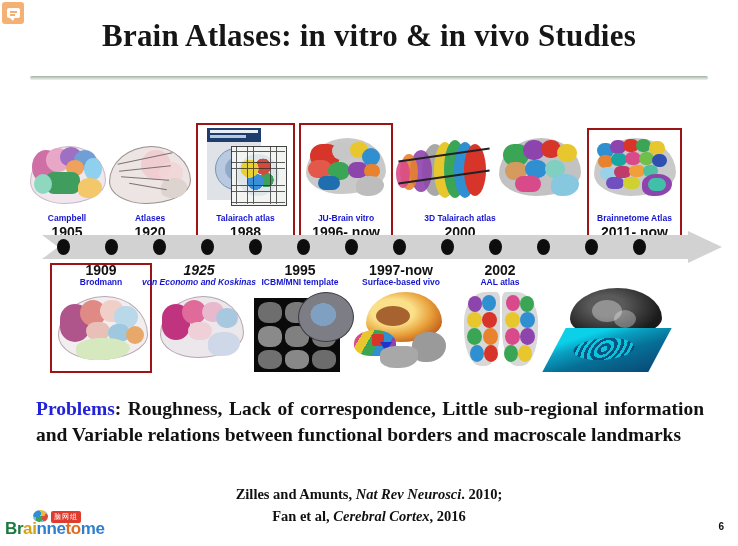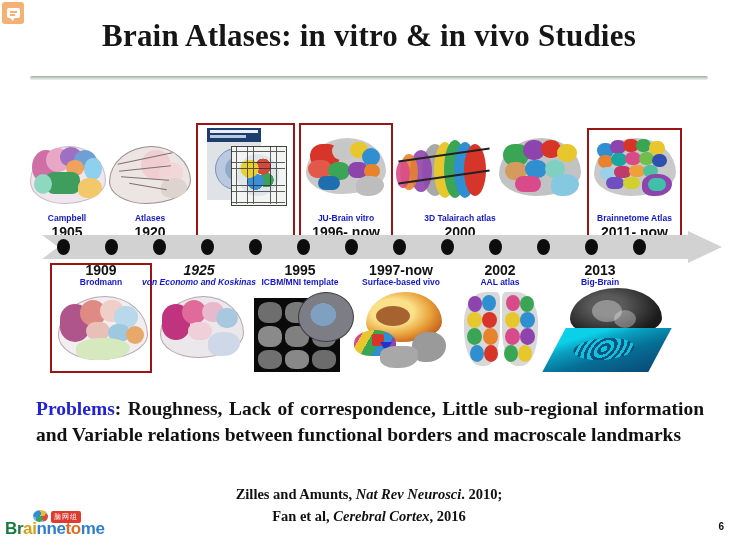--- a/index.html
+++ b/index.html
@@ -175,20 +175,24 @@
     <div style="position:absolute;left:34px;top:26px;width:42px;height:42px;border-radius:50%;background:
       radial-gradient(circle at 30% 35%,#e8d033 0 22%,transparent 23%),
       radial-gradient(circle at 62% 30%,#d14a3e 0 20%,transparent 21%),
       radial-gradient(circle at 44% 66%,#3a8fd6 0 22%,transparent 23%),
       radial-gradient(circle at 70% 62%,#3fa05a 0 18%,transparent 19%),#dfe6ea;"></div>
     <div style="position:absolute;left:28px;top:18px;width:54px;height:58px;
       background:
         repeating-linear-gradient(to right,transparent 0 5px,#2a2a2a 5px 5.7px),
         repeating-linear-gradient(to bottom,transparent 0 5px,#2a2a2a 5px 5.7px);
       opacity:.75;"></div>
+  </div>
+  <div class="lbl" style="left:196px;top:214px;width:99px;">
+    <div class="name">Talairach atlas</div>
+    <div class="year">1988</div>
   </div>
 
   <div class="redbox" style="left:299px;top:123px;width:94px;height:116px;"></div>
   <div class="art" style="left:304px;top:134px;width:84px;height:76px;">
     <div class="brain" style="left:2px;top:4px;width:80px;height:56px;background:#c9c9c9;"></div>
     <div class="lobe" style="left:6px;top:10px;width:30px;height:24px;background:#d8352a;border-radius:14px;"></div>
     <div class="lobe" style="left:4px;top:26px;width:24px;height:18px;background:#e2584b;border-radius:10px;"></div>
     <div class="lobe" style="left:28px;top:8px;width:22px;height:18px;background:#c7c7c7;border-radius:10px;"></div>
     <div class="lobe" style="left:46px;top:8px;width:18px;height:16px;background:#e8c72e;border-radius:9px;"></div>
     <div class="lobe" style="left:58px;top:14px;width:18px;height:18px;background:#2f8fd0;border-radius:9px;"></div>
@@ -364,24 +368,20 @@
     <div class="lobe" style="left:5px;top:38px;width:15px;height:17px;background:#3aa655;"></div>
     <div class="lobe" style="left:21px;top:38px;width:15px;height:17px;background:#e8822e;"></div>
     <div class="lobe" style="left:43px;top:38px;width:15px;height:17px;background:#d84a8a;"></div>
     <div class="lobe" style="left:58px;top:38px;width:15px;height:17px;background:#8e44ad;"></div>
     <div class="lobe" style="left:8px;top:55px;width:14px;height:17px;background:#2f8fd0;"></div>
     <div class="lobe" style="left:22px;top:55px;width:14px;height:17px;background:#d8352a;"></div>
     <div class="lobe" style="left:42px;top:55px;width:14px;height:17px;background:#3aa655;"></div>
     <div class="lobe" style="left:56px;top:55px;width:14px;height:17px;background:#e8c72e;"></div>
   </div>
 
-  <div class="lbl" style="left:550px;top:262px;width:100px;">
-    <div class="year">2013</div>
-    <div class="name">Big-Brain</div>
-  </div>
   <div class="art" style="left:548px;top:288px;width:120px;height:86px;">
     <div class="brain" style="left:22px;top:0;width:92px;height:50px;background:
       radial-gradient(ellipse at 40% 35%,#5a5a5a 0 22%,#1a1a1a 70%);"></div>
     <div style="position:absolute;left:44px;top:12px;width:30px;height:22px;border-radius:50%;background:#d8d8d8;opacity:.45;"></div>
     <div style="position:absolute;left:66px;top:22px;width:22px;height:18px;border-radius:50%;background:#eee;opacity:.35;"></div>
     <div style="position:absolute;left:6px;top:40px;width:106px;height:44px;background:
       linear-gradient(160deg,#0bd0e8 0 20%,#0a9fc0 35%,#066f96 60%,#0a4a78 100%);
       transform:skewX(-28deg);"></div>
     <div style="position:absolute;left:26px;top:50px;width:60px;height:22px;border-radius:50%;
       background:repeating-radial-gradient(circle at 50% 50%,#0bd0e8 0 3px,#0a4a78 3px 6px);

